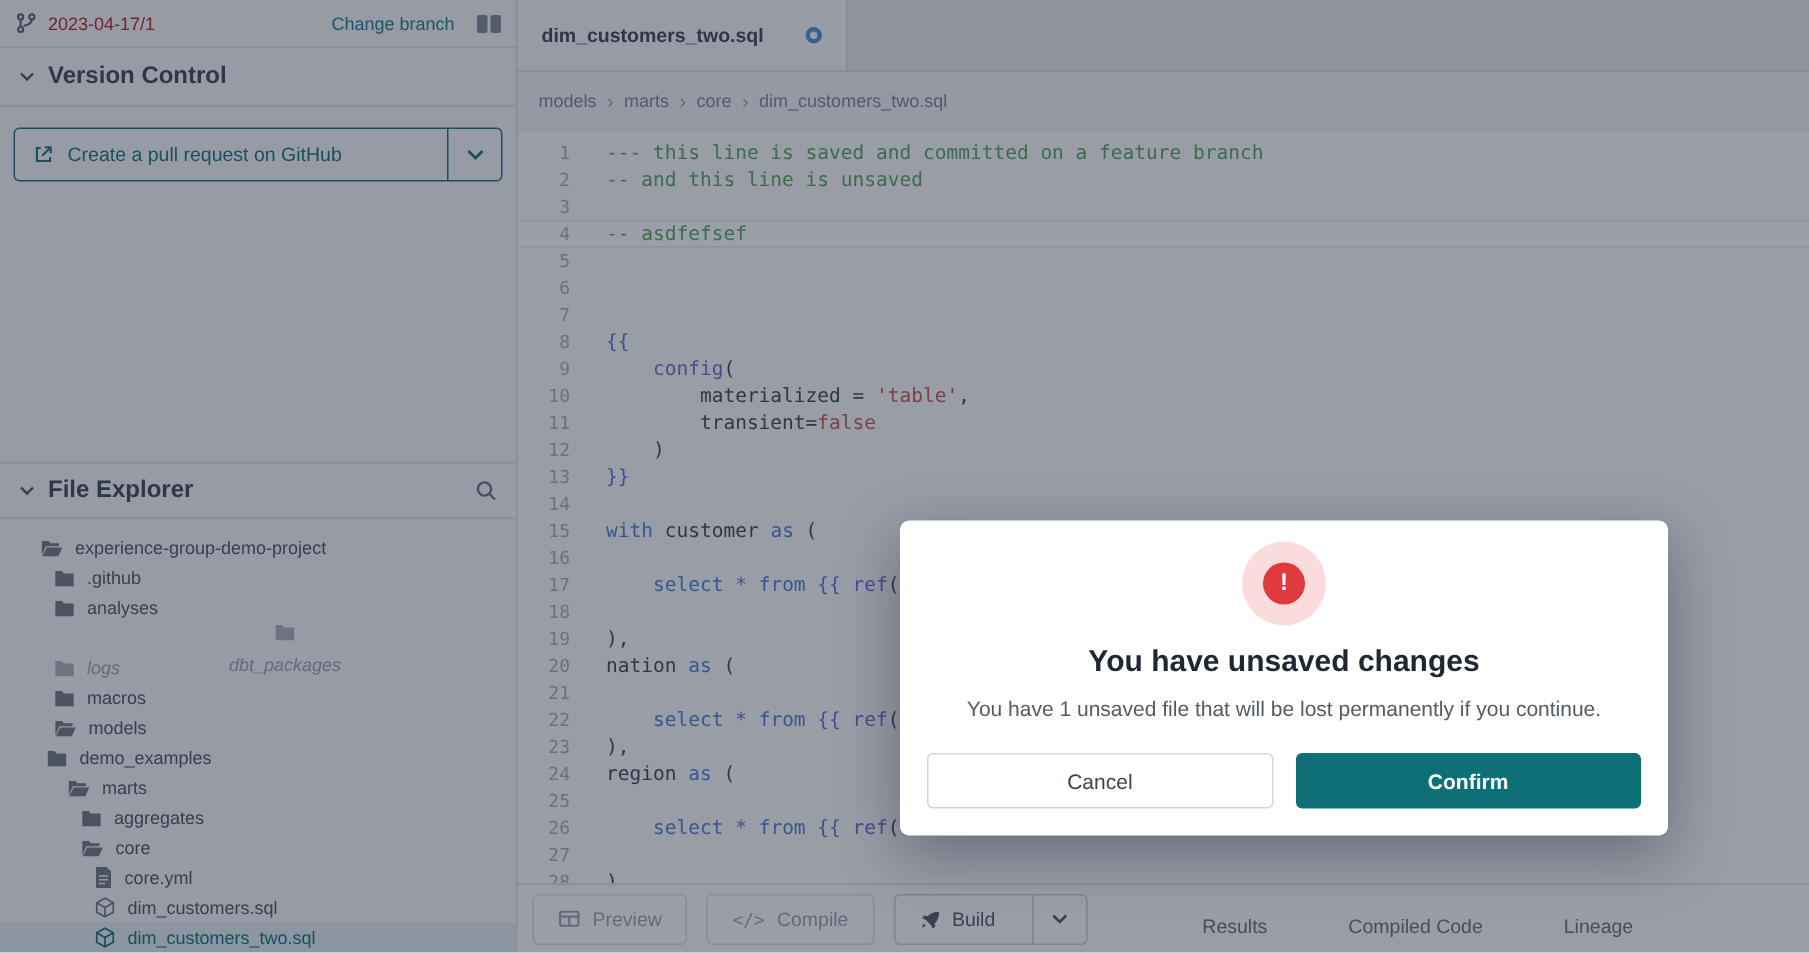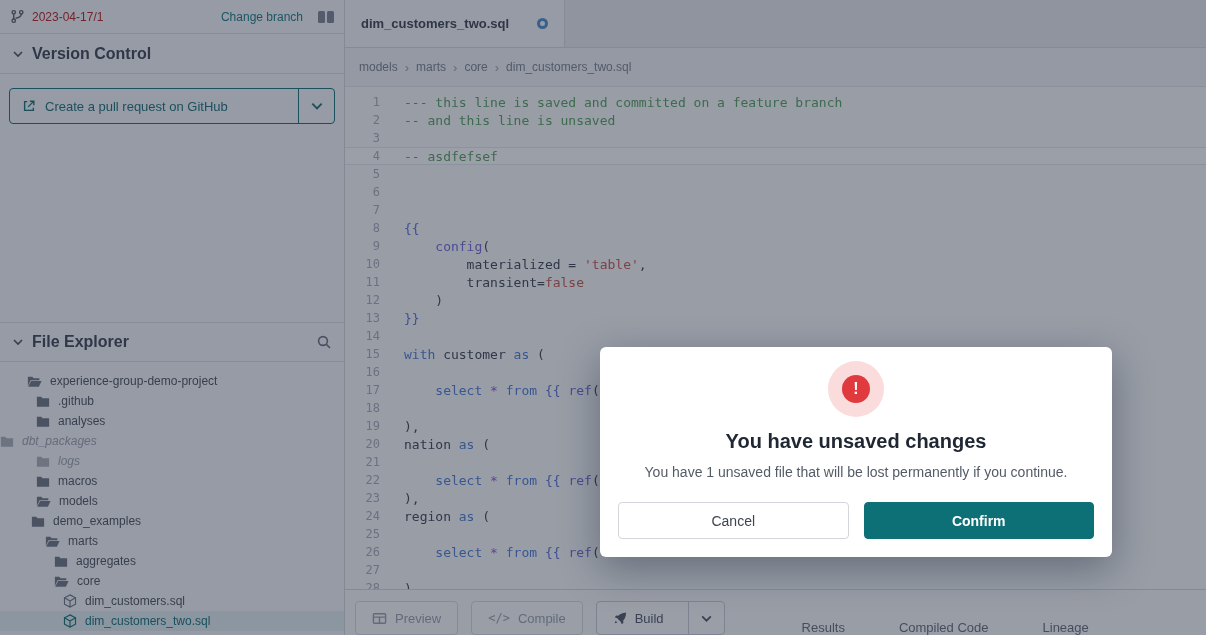--- a/index.html
+++ b/index.html
@@ -41,21 +41,21 @@
   .crumb { font-size:12px; color:#7b8290; cursor:pointer; }
   .crumb-sep { font-size:13px; color:#9aa0ab; }
   .code { flex:1; background:#fafbfc; padding-top:6px; overflow:hidden; font-family:"DejaVu Sans Mono", monospace; }
   .cline { height:18px; display:flex; align-items:center; }
   .cline.hl { background:#ffffff; box-shadow:inset 0 1px 0 #e6e9ed, inset 0 -1px 0 #e6e9ed; }
   .ln { width:35px; text-align:right; font-size:12px; color:#a6acb7; flex:none; user-select:none; }
   .ctext { white-space:pre; font-size:13px; padding-left:24px; }
   .tk-cm{color:#57a05e;} .tk-kw{color:#4b7bd4;} .tk-fn{color:#6f66d8;} .tk-br{color:#5a6cdb;}
   .tk-str{color:#c9544d;} .tk-op{color:#8a5fd0;} .tk-df{color:#3d4350;}
 
-  .toolbar { height:46px; border-top:1px solid #d8dadf; background:#fbfbfc; display:flex; align-items:flex-end; padding:0 10px; gap:13px; flex:none; }
+  .toolbar { height:46px; border-top:1px solid #d8dadf; background:#fbfbfc; display:flex; align-items:center; padding:0 10px; gap:13px; flex:none; }
   .tb-btn { height:34px; display:flex; align-items:center; gap:8px; padding:0 16px; border:1px solid #d9dce1; border-radius:4px; background:#fdfdfe; font-size:13px; color:#9aa1ad; cursor:pointer; }
   .tb-btn.split { padding:0; color:#4d5564; border-color:#c9cdd4; }
   .tb-split-main { display:flex; align-items:center; gap:8px; padding:0 16px; height:100%; cursor:pointer; }
   .tb-split-caret { width:36px; height:100%; display:flex; align-items:center; justify-content:center; border-left:1px solid #c9cdd4; cursor:pointer; }
   .tb-tabs { display:flex; gap:38px; margin-left:48px; }
   .tb-tab { font-size:13px; color:#646b79; cursor:pointer; padding-top:10px;margin-left:16px; }
   .code-glyph { font-family:"DejaVu Sans Mono", monospace; font-size:12px; color:#9aa1ad; }
 
   
   .dim { position:absolute; inset:0; background:rgba(33,42,61,0.45); z-index:5; }
@@ -139,21 +139,21 @@
             <path d="M1 1.5h5l1.5 1.8H15V13H1z"></path>
           </svg>
           <span>.github</span>
         </div>
         <div class="tree-row" style="padding-left: 36px;">
           <svg width="14" height="13" viewBox="0 0 16 14" fill="#6e7582">
             <path d="M1 1.5h5l1.5 1.8H15V13H1z"></path>
           </svg>
           <span>analyses</span>
         </div>
-        <div class="tree-row muted" style="">
+        <div class="tree-row muted" style="padding-left: 36px; flex-direction: column;">
           <svg width="14" height="13" viewBox="0 0 16 14" fill="#6e7582">
             <path d="M1 1.5h5l1.5 1.8H15V13H1z"></path>
           </svg>
           <span>dbt_packages</span>
         </div>
         <div class="tree-row muted" style="padding-left: 36px;">
           <svg width="14" height="13" viewBox="0 0 16 14" fill="#6e7582">
             <path d="M1 1.5h5l1.5 1.8H15V13H1z"></path>
           </svg>
           <span>logs</span>
@@ -189,20 +189,27 @@
             <path d="M1 1.5h5l1.5 1.8H15V13H1z"></path>
           </svg>
           <span>aggregates</span>
         </div>
         <div class="tree-row" style="padding-left: 54px;">
           <svg width="15" height="13" viewBox="0 0 17 14" fill="#6e7582">
             <path d="M1 1.5h5l1.5 1.8H14v2.2H4L1 12.5z"></path>
             <path d="M4.6 6.5H16.5L13.5 13H1.4z"></path>
           </svg>
           <span>core</span>
+        </div>
+        <div class="tree-row" style="padding-left: 63px;">
+          <svg width="12" height="14" viewBox="0 0 12 14" fill="#6e7582">
+            <path d="M1 0h7l3 3v11H1z"></path>
+            <path d="M3 6h6M3 8.5h6M3 11h4" stroke="#f7f8f9" stroke-width="1"></path>
+          </svg>
+          <span>core.yml</span>
         </div>
         <div class="tree-row" style="padding-left: 63px;">
           <svg width="14" height="14" viewBox="0 0 16 16" fill="none" stroke="#6e7582" stroke-width="1.3">
             <path d="M8 1l6.3 3.4v7.2L8 15l-6.3-3.4V4.4z"></path>
             <path d="M8 8l6.3-3.6M8 8L1.7 4.4M8 8v7"></path>
           </svg>
           <span>dim_customers.sql</span>
         </div>
         <div class="tree-row sel" style="padding-left: 63px;">
           <svg width="14" height="14" viewBox="0 0 16 16" fill="none" stroke="#0e7077" stroke-width="1.3">

